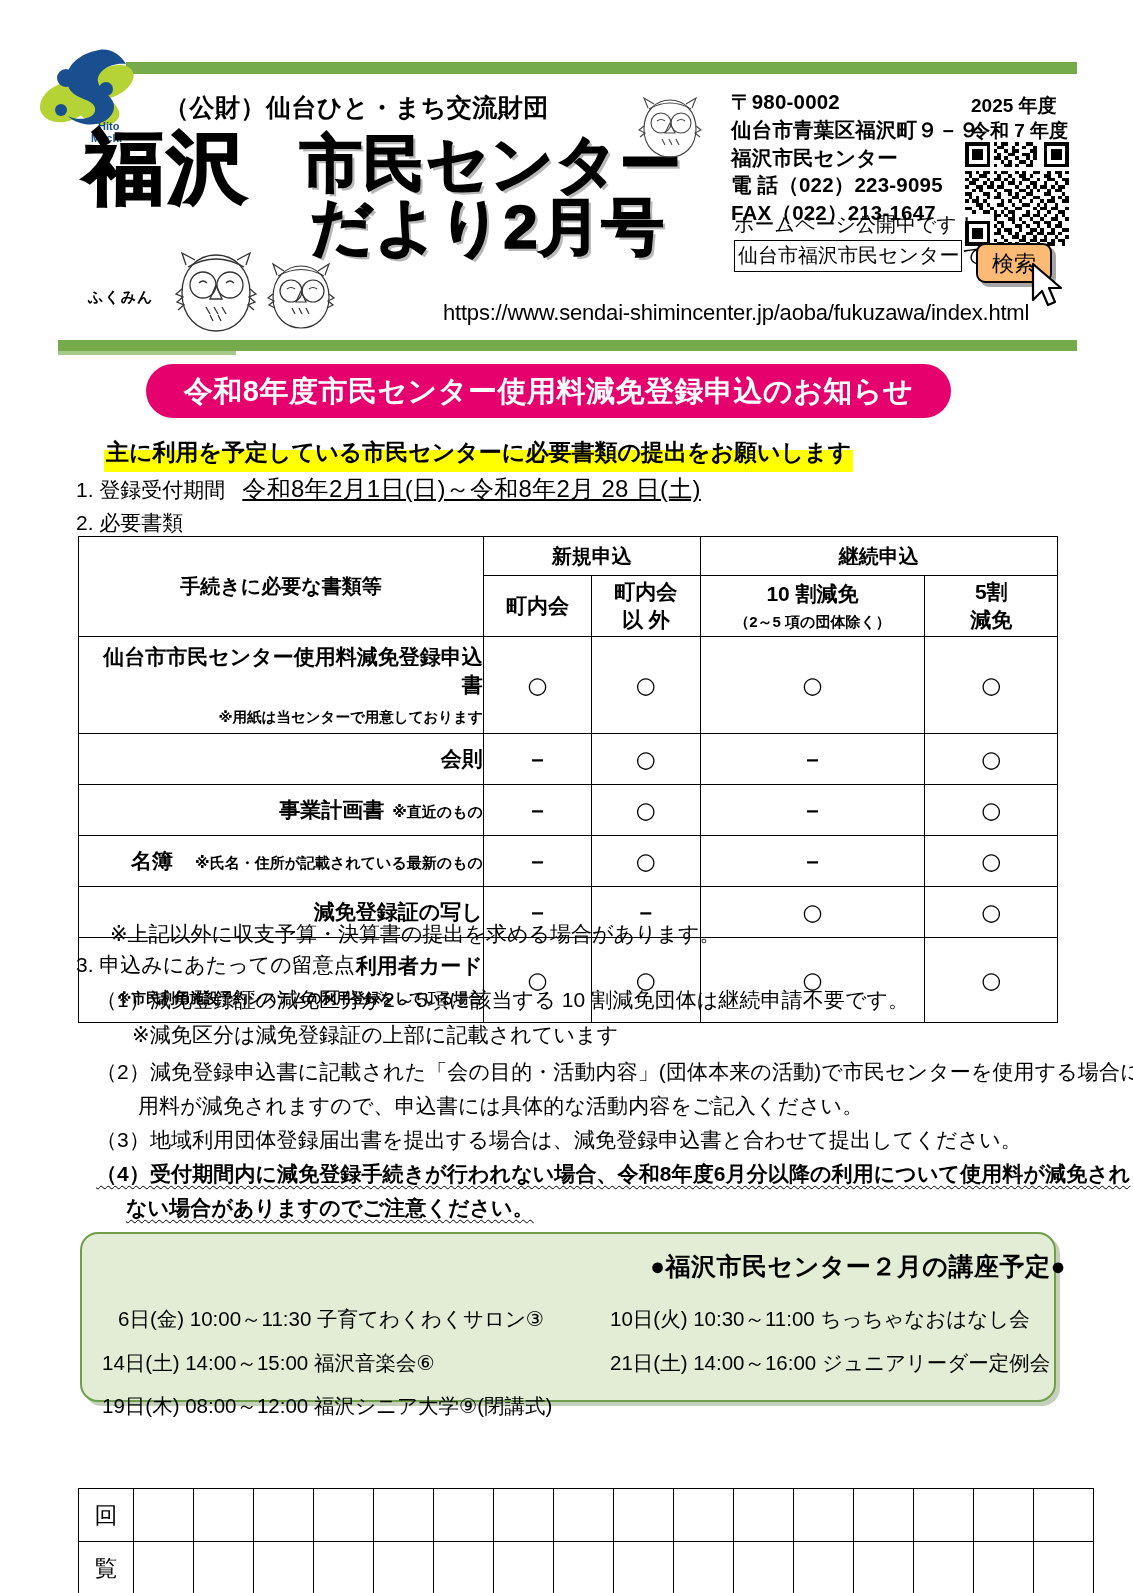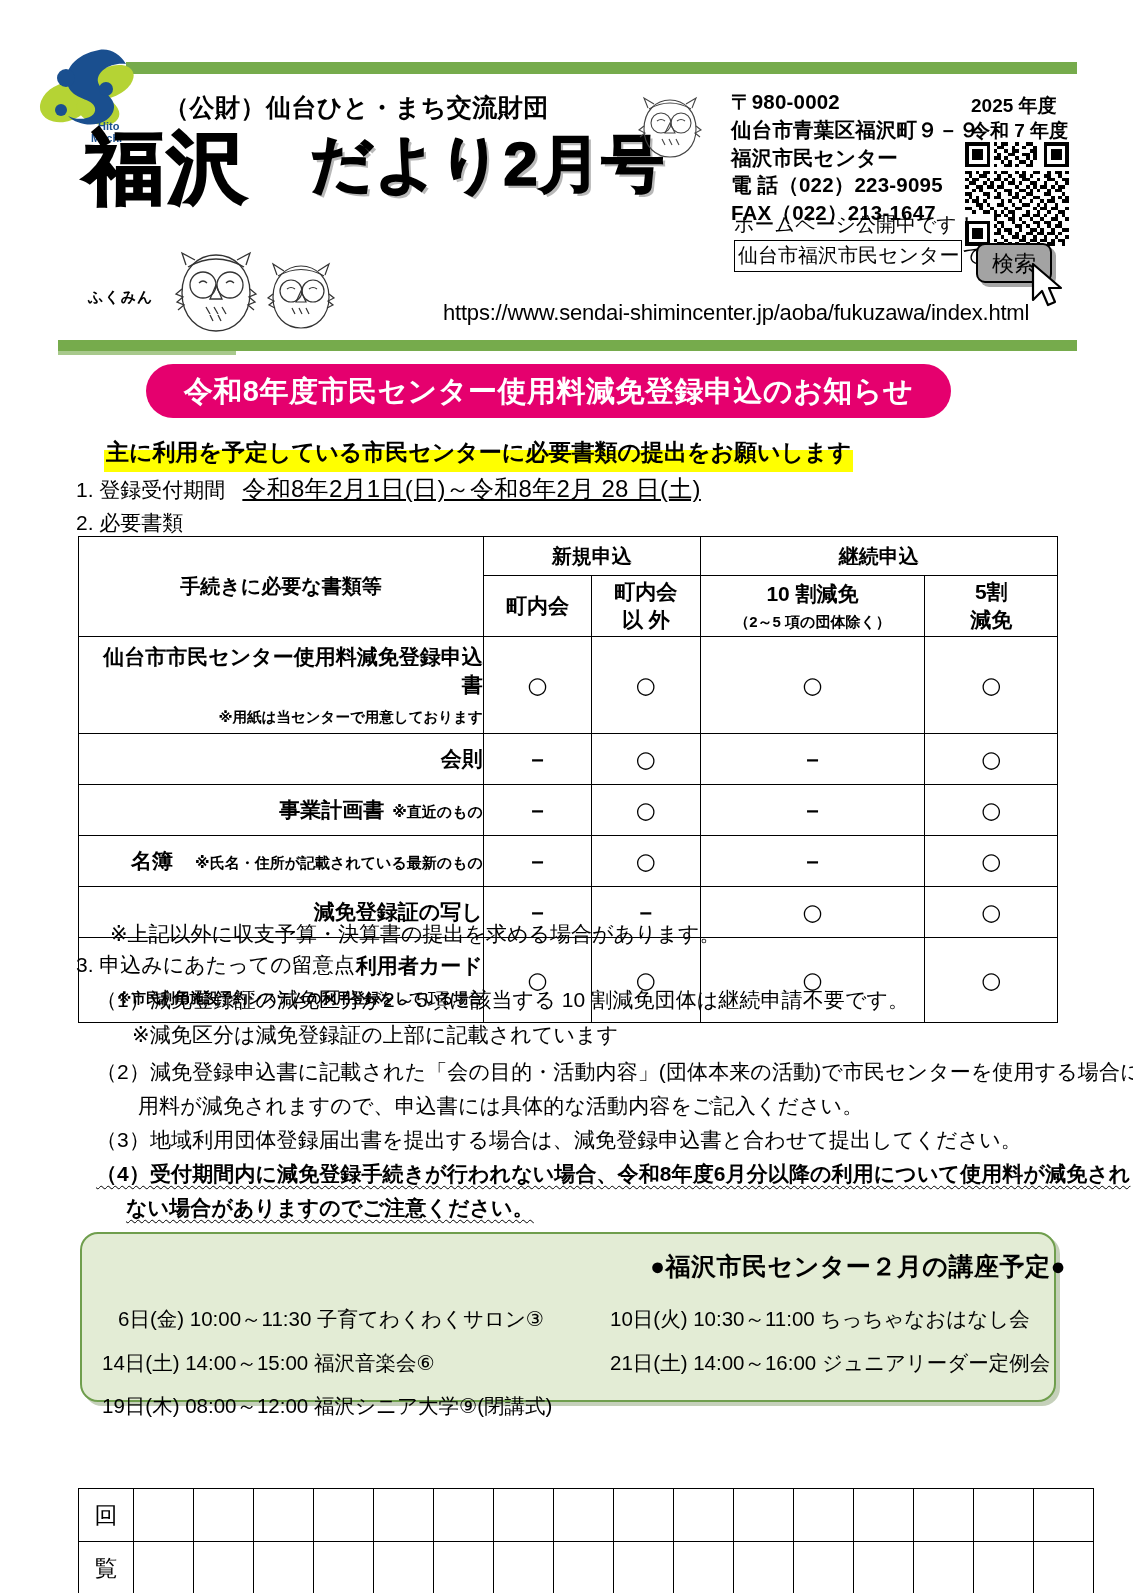--- a/index.html
+++ b/index.html
@@ -132,21 +132,21 @@
     display: inline-block;
     border: 1px solid #000;
     padding: 1px 2px 2px 3px;
   }
   .search-btn {
     position: absolute;
     left: 976px; top: 243px;
     width: 76px; height: 40px;
     border: 2px solid #000;
     border-radius: 9px;
-    background: #a3a3a3;
+    background: #fdba74;
     box-shadow: 4px 4px 0 rgba(0,0,0,0.35);
     font-size: 22px;
     font-weight: normal;
     text-align: center;
     line-height: 38px;
     box-sizing: border-box;
   }
   .cursor-arrow {
     position: absolute;
     left: 1030px; top: 262px;
@@ -344,20 +344,21 @@
     <circle cx="70" cy="45" r="7" fill="#1a4f8f"></circle>
     <circle cx="25" cy="66" r="6" fill="#1a4f8f"></circle>
     <text x="62" y="86" font-family="Liberation Sans, sans-serif" font-size="11" font-weight="bold" fill="#1a4f8f">Hito</text>
     <text x="55" y="98" font-family="Liberation Sans, sans-serif" font-size="11" font-weight="bold" fill="#1a4f8f">Machi</text>
   </svg>
 
   <div class="org-name">（公財）仙台ひと・まち交流財団</div>
 
   <div class="title-fuku">福沢</div>
   <div class="title-center">
+    <span>市民センター</span>
     <span class="line2">だより2月号</span>
   </div>
 
   <div class="fukumin-label">ふくみん</div>
 
   <svg class="owl" style="left:168px; top:245px; width:96px; height:92px;" viewBox="0 0 96 92">
     <g fill="none" stroke="#333" stroke-width="1.3">
       <path d="M48 10 C30 10 14 24 14 48 C14 72 30 86 48 86 C66 86 82 72 82 48 C82 24 66 10 48 10 Z"></path>
       <path d="M18 20 L14 8 L27 15"></path>
       <path d="M78 20 L82 8 L69 15"></path>

